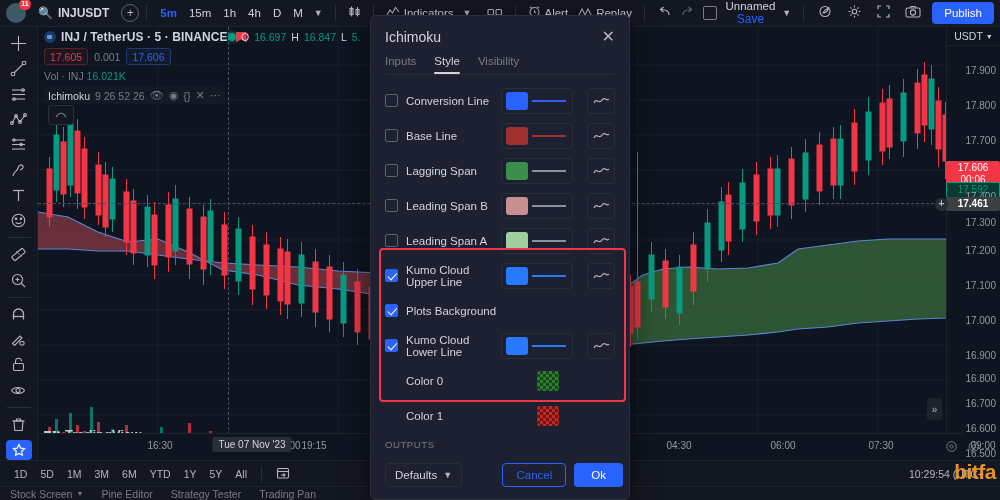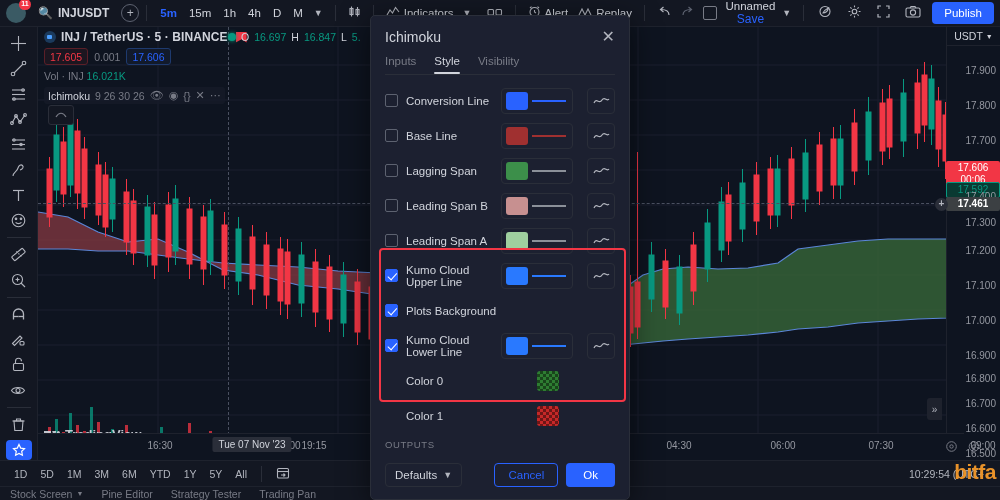--- a/index.html
+++ b/index.html
@@ -280,21 +280,21 @@
     background-size: 6px 6px;
   }
   .highlight-box {
     position:absolute; left: 8px; right: 3px; border: 2px solid #f23645;
     border-radius: 4px; pointer-events:none;
   }
   .outputs-lbl {
     font-size: 9.5px; color:#787b86; letter-spacing: .6px; padding: 6px 14px 0 14px;
   }
   .dlg-foot {
-    display:flex; align-items:center; padding: 9px 14px 12px 14px; gap: 8px;
+    display:flex; align-items:center; padding: 9px 6px 12px 14px; gap: 8px;
   }
   .defaults {
     display:flex;align-items:center; gap:6px; border:1px solid #2a2e39;
     border-radius:4px; padding: 5px 9px; font-size: 11.5px; color:#d1d4dc;
   }
   .defaults .cv { font-size: 9px; color:#b2b5be; }
   .foot-spacer { flex:1 1 auto; }
   .btn-cancel {
     border:1px solid #2962ff; color:#2962ff; font-size: 11.5px;
     padding: 5px 13px; border-radius: 4px; background: transparent;
@@ -906,21 +906,21 @@
         <span class="pill red">17.605</span>
         <span class="pill plain">0.001</span>
         <span class="pill blue">17.606</span>
       </div>
       <div class="lg-vol">
         <span>Vol · INJ</span>
         <b>16.021K</b>
       </div>
       <div class="lg-ind">
         <span class="nm">Ichimoku</span>
-        <span class="pr">9 26 30 26</span>
+        <span class="pr">9 26 52 26</span>
         <span class="ic">👁</span>
         <span class="ic">◉</span>
         <span class="ic">{}</span>
         <span class="ic">✕</span>
         <span class="ic">⋯</span>
       </div>
     </div>
 
     <div class="ohlc">
       <span class="dot"></span>

